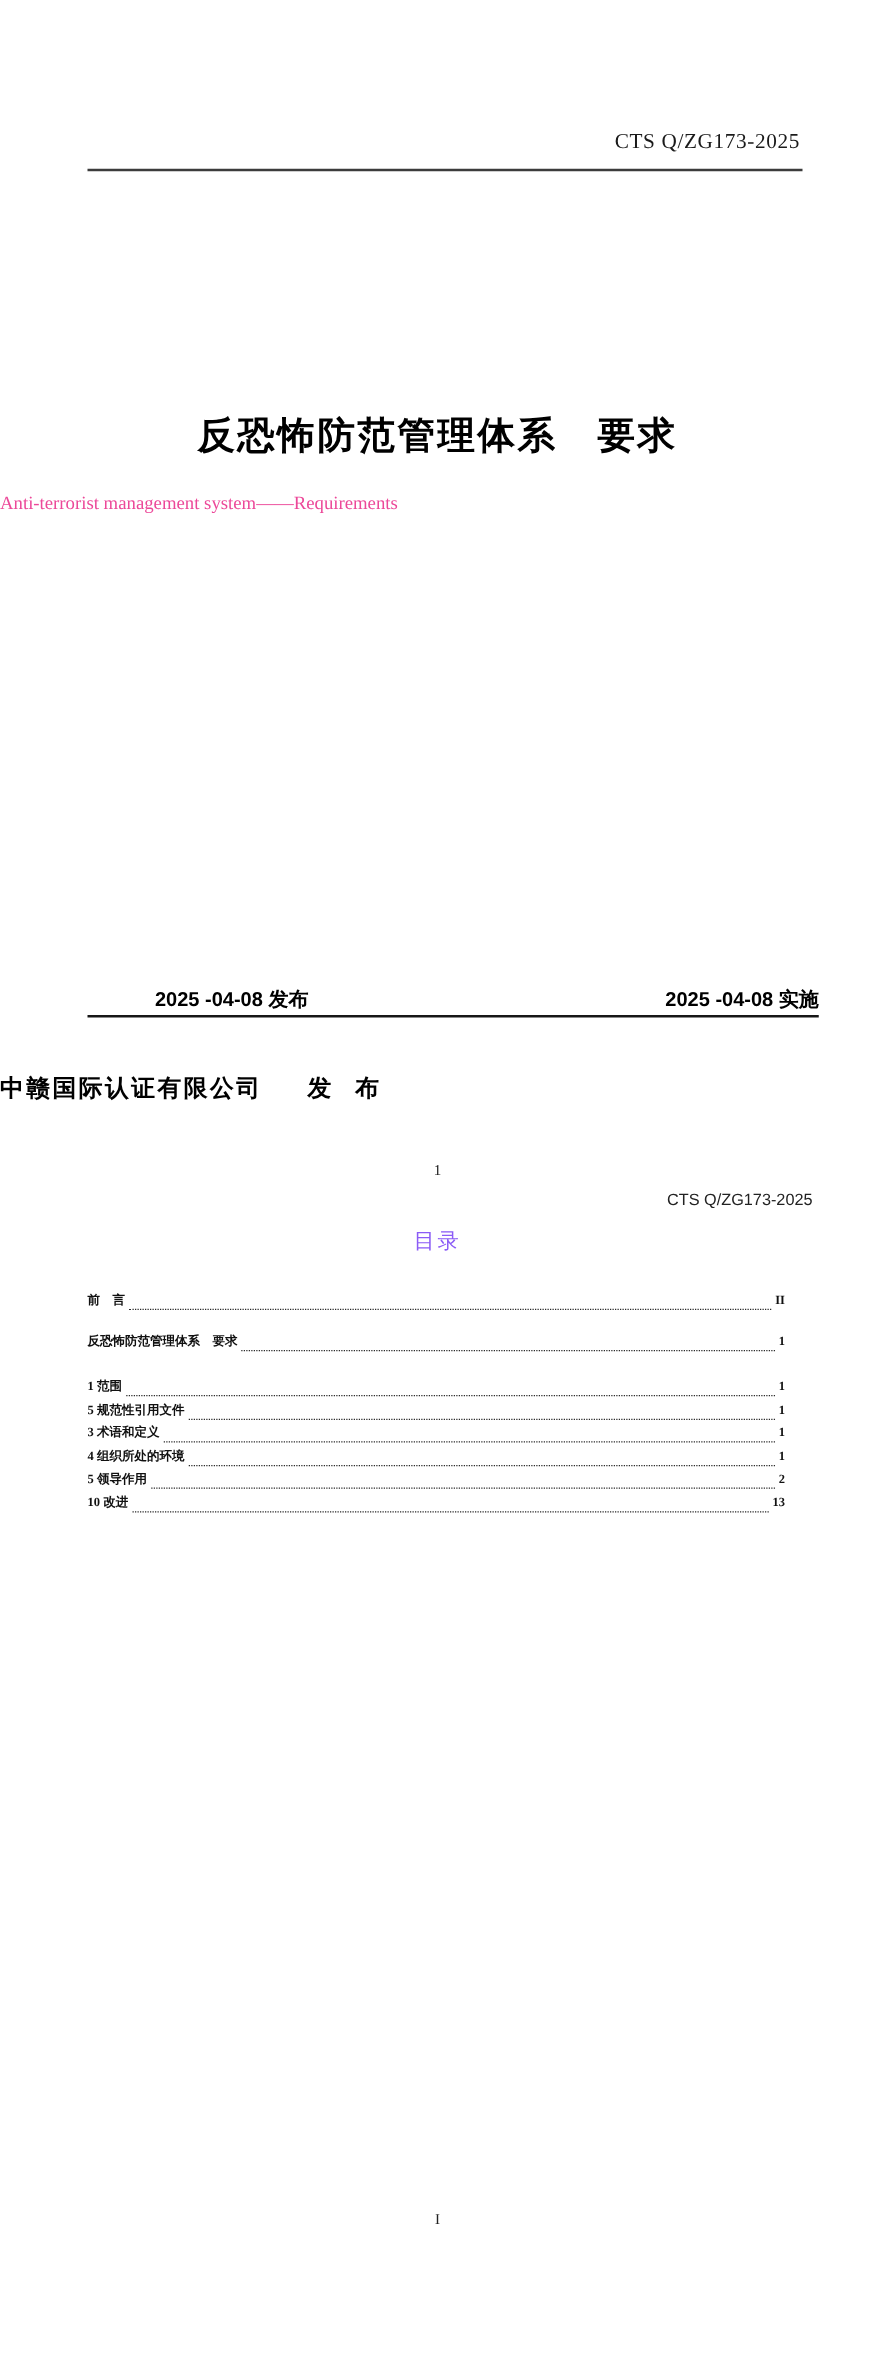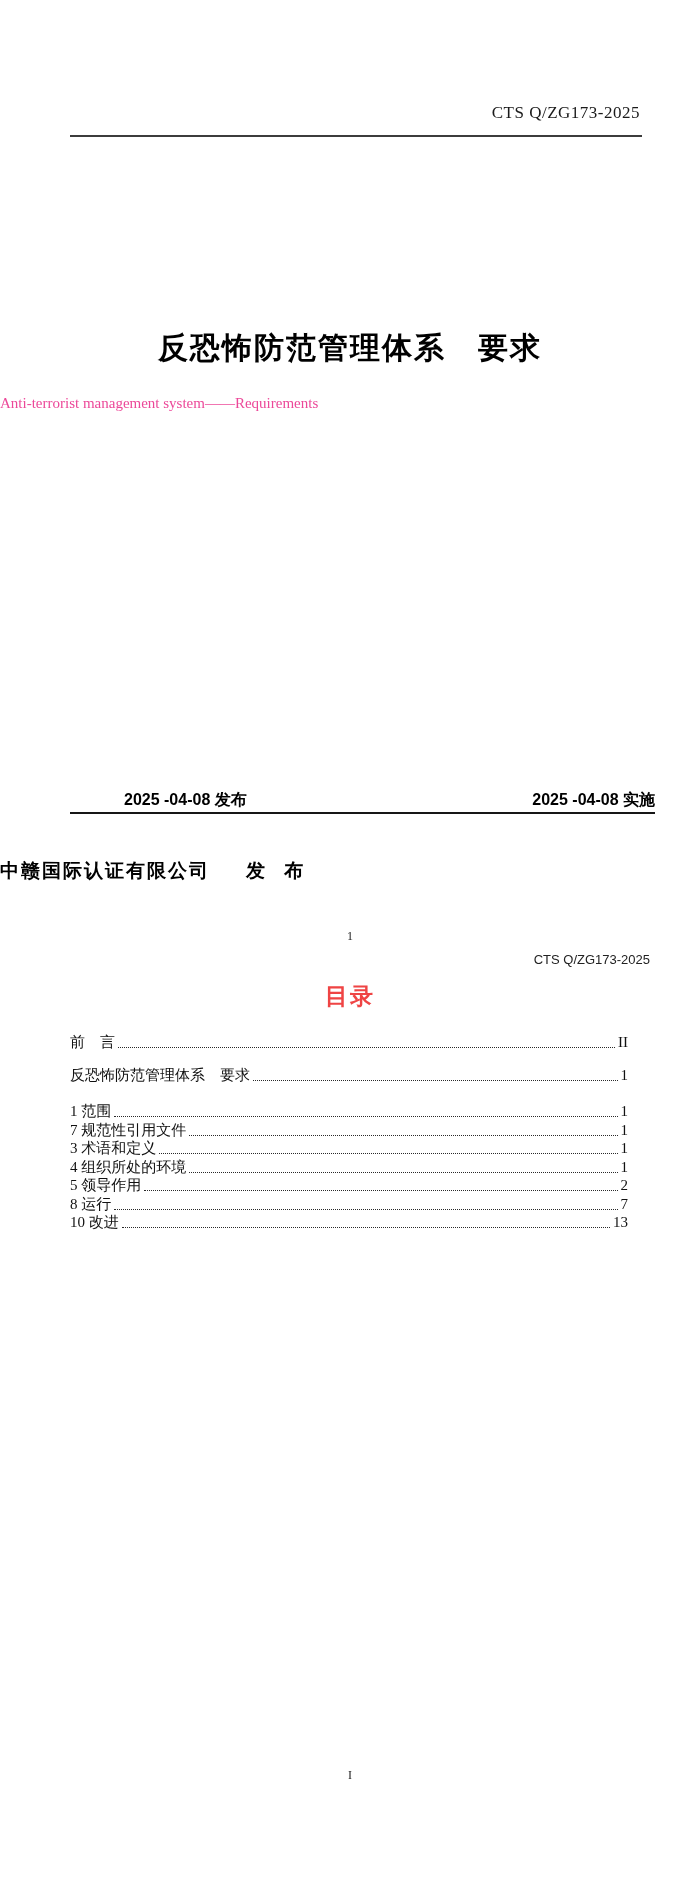--- a/index.html
+++ b/index.html
@@ -113,39 +113,40 @@
     color: #222;
   }
   .toc-title {
     position: absolute;
     top: 981px;
     left: 0;
     width: 100%;
     margin: 0;
     text-align: center;
     font-family: "Liberation Sans", sans-serif;
-    font-weight: 700;
-    font-size: 23px;
+    font-weight: 400;
+    font-size: 17px;
     letter-spacing: 2px;
-    color: #ef4444;
+    color: #8b5cf6;
   }
   .toc-list {
     position: absolute;
     top: 1033px;
     left: 70px;
     width: 558px;
   }
   .toc-row {
     display: flex;
     align-items: baseline;
     height: 18.5px;
     font-family: "Liberation Serif", serif;
-    font-size: 15px;
+    font-size: 10px;
     color: #111;
     cursor: pointer;
+    font-weight: bold;
   }
   .toc-row:nth-child(2) { margin-top: 14px; }
   .toc-row:nth-child(3) { margin-top: 18px; }
   .toc-label { white-space: pre; }
   .toc-leader {
     flex: 1;
     margin: 0 3px;
     align-self: flex-end;
     margin-bottom: 3.5px;
     border-bottom: 1.5px dotted #2a2a2a;
@@ -202,43 +203,38 @@
         <span class="toc-label">反恐怖防范管理体系　要求</span>
         <span class="toc-leader"></span>
         <span class="toc-page">1</span>
       </div>
       <div class="toc-row">
         <span class="toc-label">1 范围</span>
         <span class="toc-leader"></span>
         <span class="toc-page">1</span>
       </div>
       <div class="toc-row">
-        <span class="toc-label">7 规范性引用文件</span>
+        <span class="toc-label">5 规范性引用文件</span>
         <span class="toc-leader"></span>
         <span class="toc-page">1</span>
       </div>
       <div class="toc-row">
         <span class="toc-label">3 术语和定义</span>
         <span class="toc-leader"></span>
         <span class="toc-page">1</span>
       </div>
       <div class="toc-row">
         <span class="toc-label">4 组织所处的环境</span>
         <span class="toc-leader"></span>
         <span class="toc-page">1</span>
       </div>
       <div class="toc-row">
         <span class="toc-label">5 领导作用</span>
         <span class="toc-leader"></span>
         <span class="toc-page">2</span>
-      </div>
-      <div class="toc-row">
-        <span class="toc-label">8 运行</span>
-        <span class="toc-leader"></span>
-        <span class="toc-page">7</span>
       </div>
       <div class="toc-row">
         <span class="toc-label">10 改进</span>
         <span class="toc-leader"></span>
         <span class="toc-page">13</span>
       </div>
     </div>
 
     <div class="toc-footer">I</div>
   </section>

